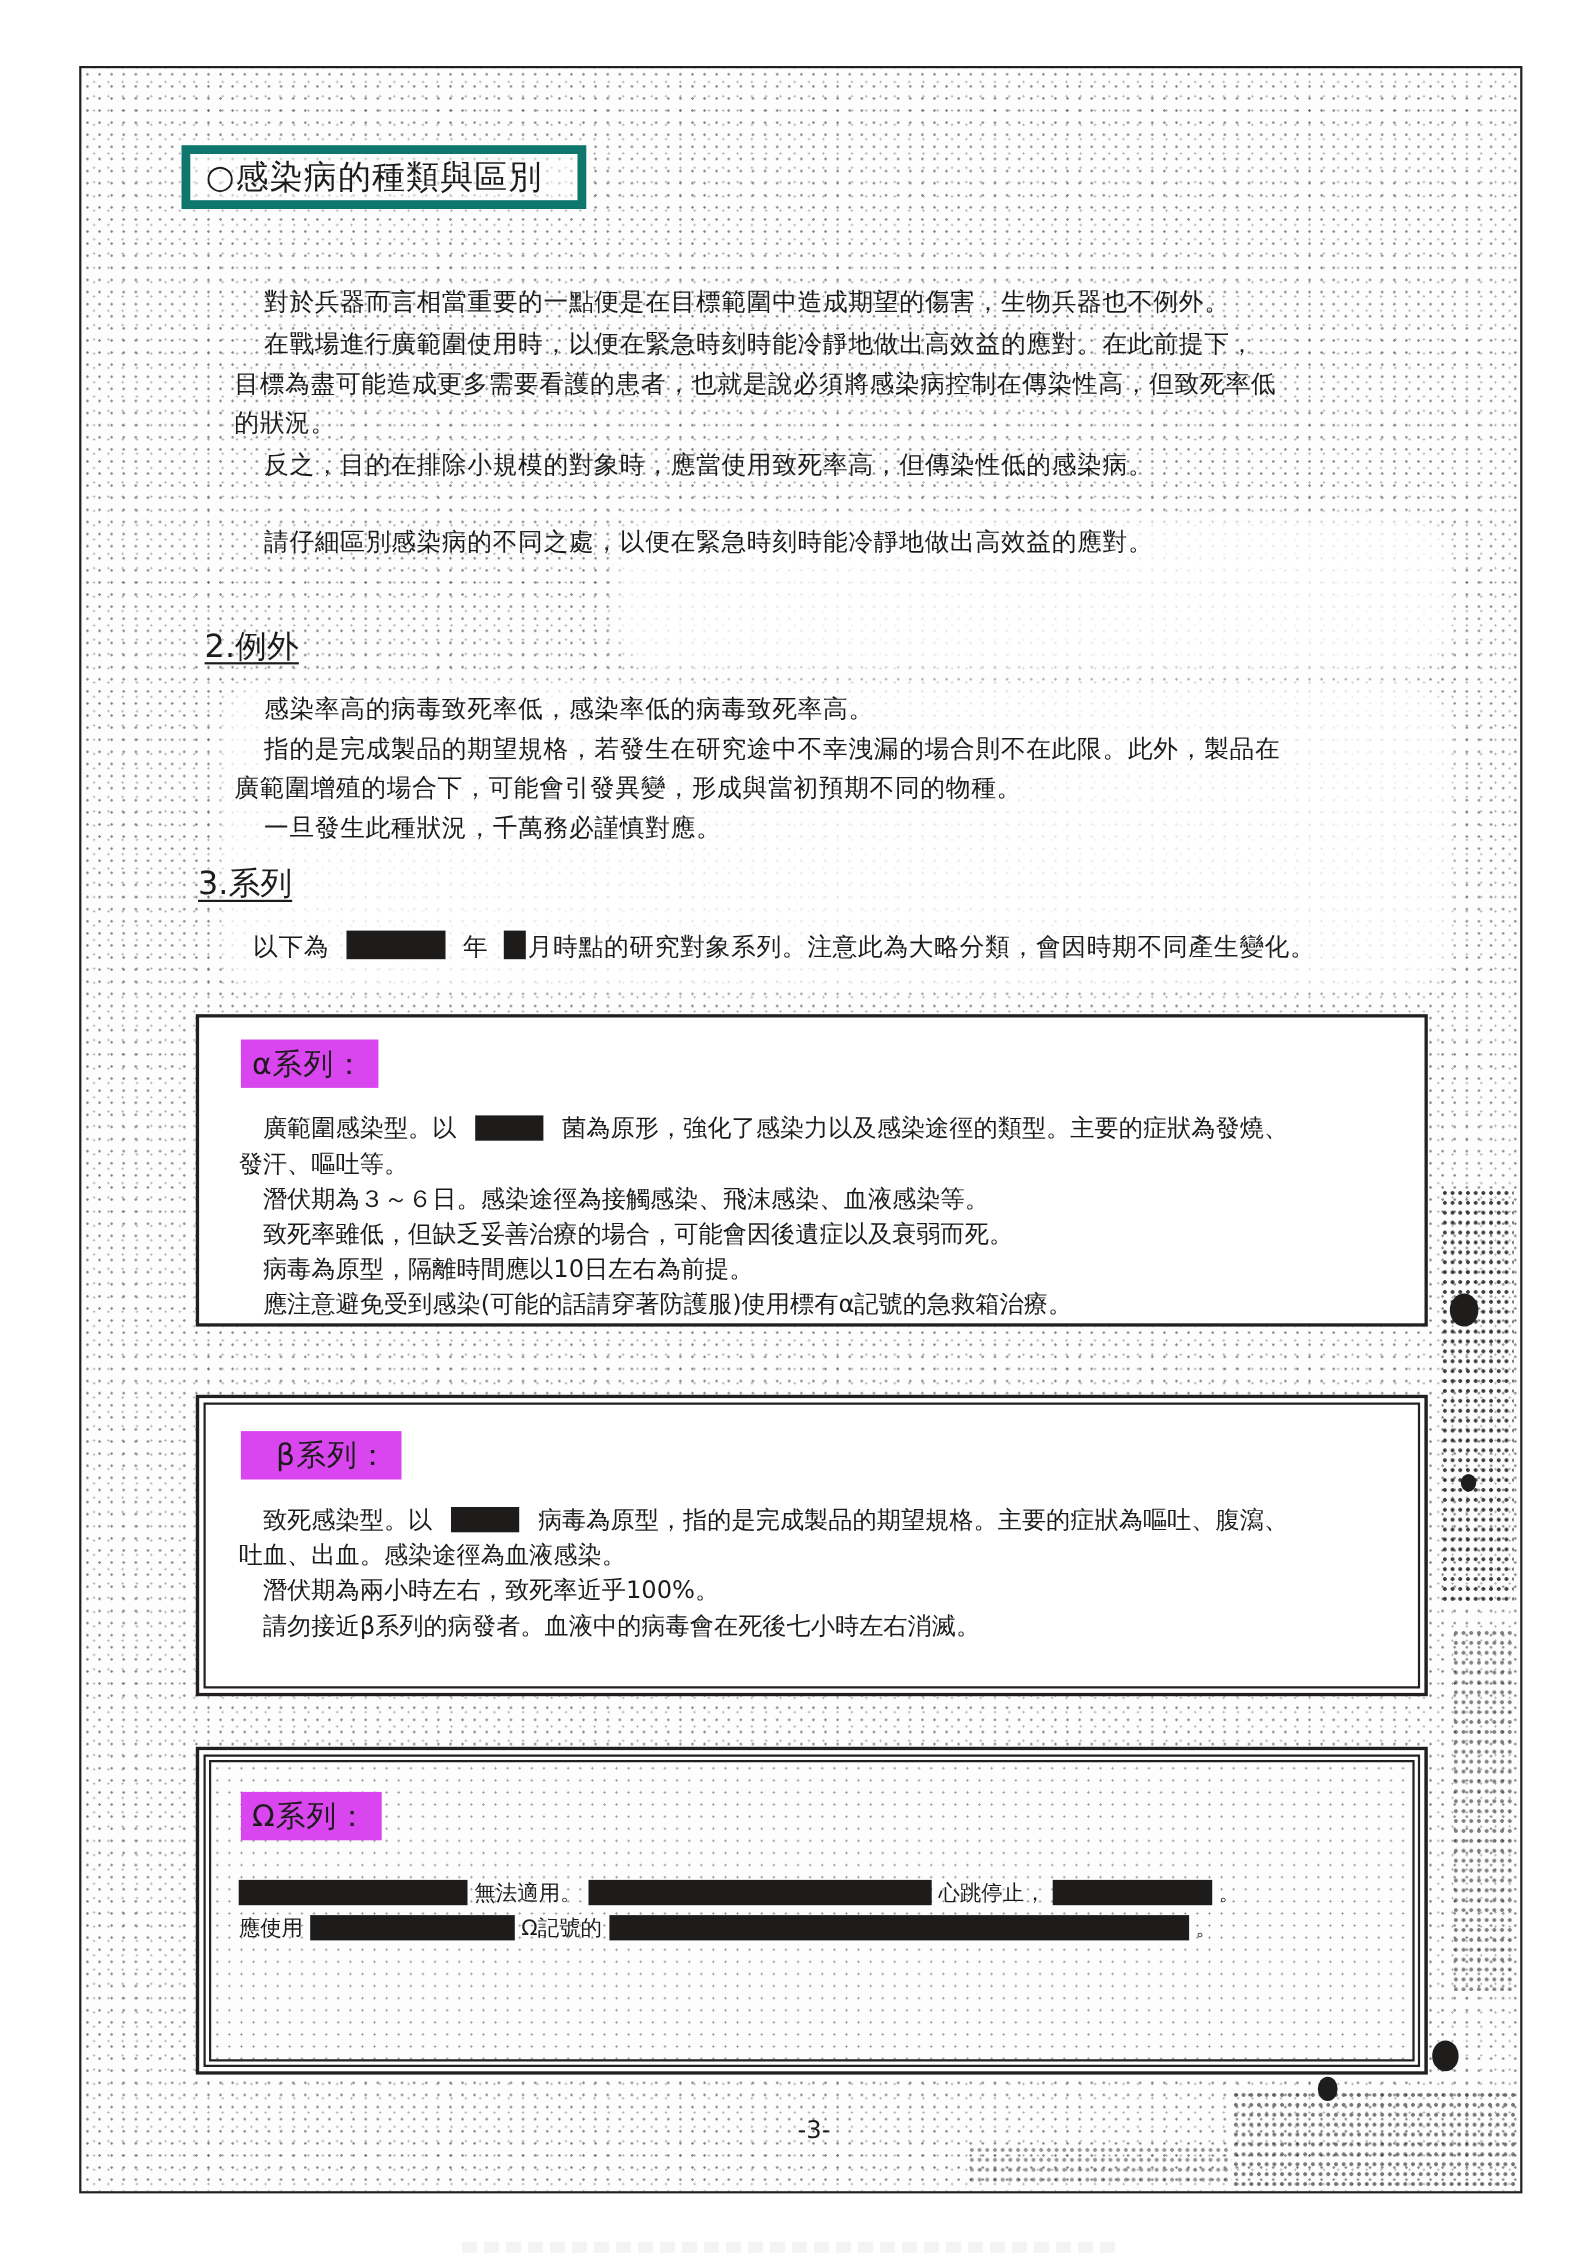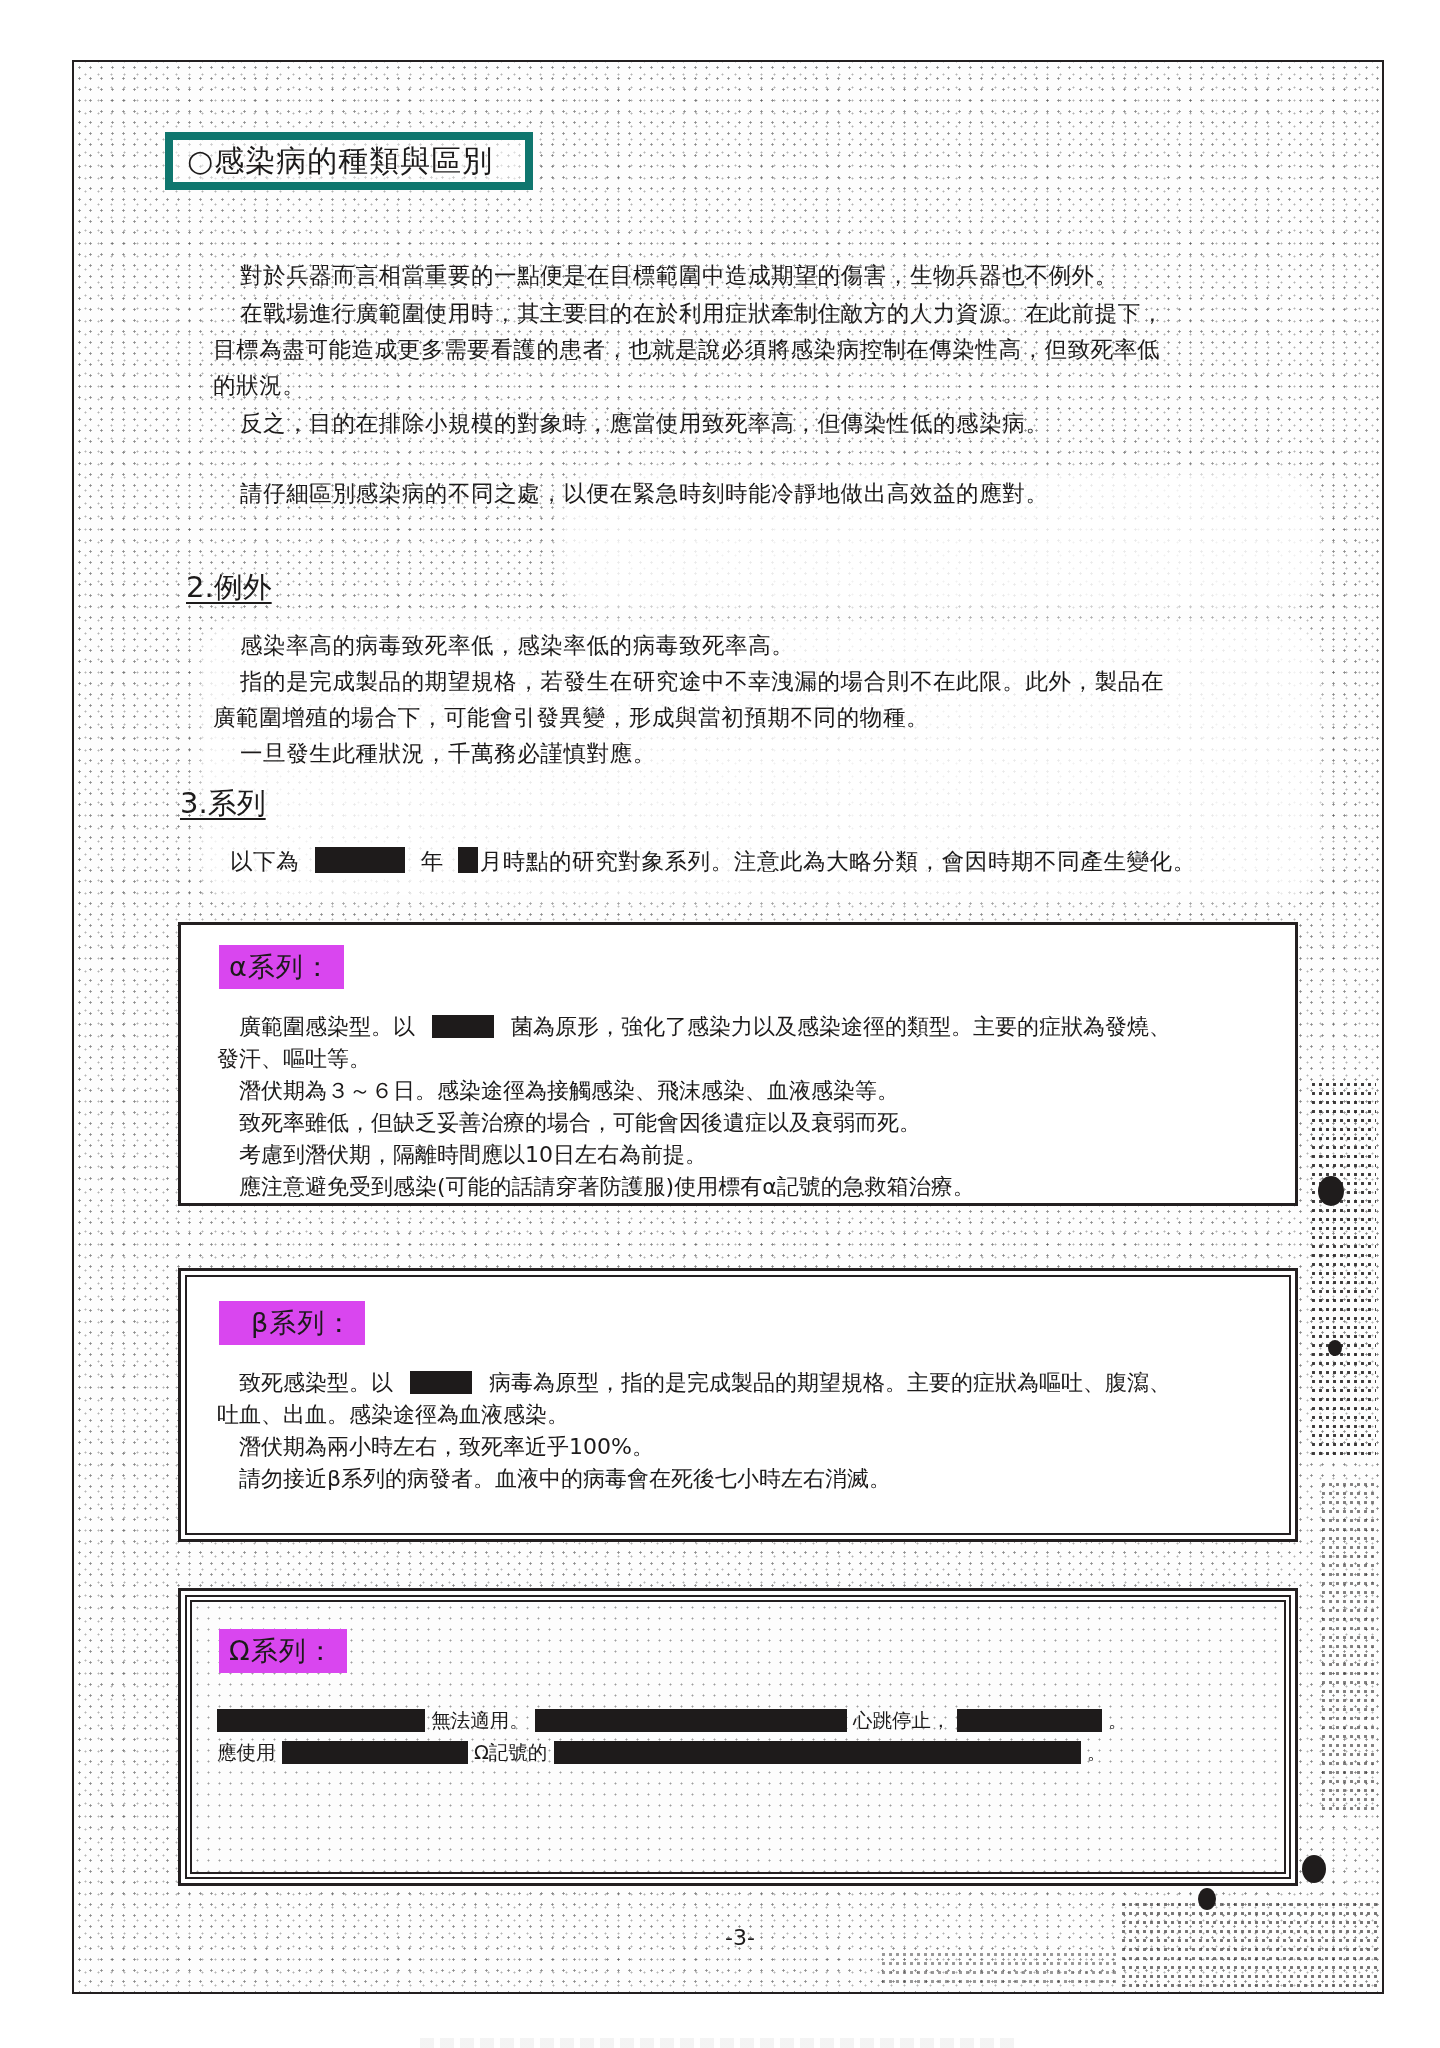--- a/index.html
+++ b/index.html
@@ -82,21 +82,21 @@
 <div class="page"></div>
 
 <div class="clear-zone" style="left:560px;top:470px;width:760px;height:140px;"></div>
 <div class="clear-zone" style="left:200px;top:620px;width:1120px;height:280px;"></div>
 
 <div class="abs title-box">
   <span>○感染病的種類與區別</span>
 </div>
 
 <div class="abs para" style="left:240px;top:256px;">對於兵器而言相當重要的一點便是在目標範圍中造成期望的傷害，生物兵器也不例外。</div>
-<div class="abs para" style="left:240px;top:294px;">在戰場進行廣範圍使用時，其主要目的在於利用症狀牽制住敵方的人力資源。在此前提下，</div>
+<div class="abs para" style="left:240px;top:294px;">在戰場進行廣範圍使用時，以便在緊急時刻時能冷靜地做出高效益的應對。在此前提下，</div>
 <div class="abs para" style="left:213px;top:330px;">目標為盡可能造成更多需要看護的患者，也就是說必須將感染病控制在傳染性高，但致死率低</div>
 <div class="abs para" style="left:213px;top:366px;">的狀況。</div>
 <div class="abs para" style="left:240px;top:404px;text-align:center;">反之，目的在排除小規模的對象時，應當使用致死率高，但傳染性低的感染病。</div>
 <div class="abs para" style="left:240px;top:474px;">請仔細區別感染病的不同之處，以便在緊急時刻時能冷靜地做出高效益的應對。</div>
 
 <div class="abs heading" style="left:186px;top:568px;">2.例外</div>
 <div class="abs para" style="left:240px;top:626px;">感染率高的病毒致死率低，感染率低的病毒致死率高。</div>
 <div class="abs para" style="left:240px;top:662px;">指的是完成製品的期望規格，若發生在研究途中不幸洩漏的場合則不在此限。此外，製品在</div>
 <div class="abs para" style="left:213px;top:698px;">廣範圍增殖的場合下，可能會引發異變，形成與當初預期不同的物種。</div>
 <div class="abs para" style="left:240px;top:734px;">一旦發生此種狀況，千萬務必謹慎對應。</div>
@@ -109,21 +109,21 @@
   <span class="redact" style="width:20px;height:26px;margin:0 2px 0 6px;"></span><span>月時點的研究對象系列。注意此為大略分類，會因時期不同產生變化。</span>
 </div>
 
 <div class="box box-alpha">
   <div class="chip" style="top:20px;">α系列：</div>
   <div class="box-text" style="top:86px;">
     <div class="ind"><span>廣範圍感染型。以</span> <span class="redact" style="width:62px;height:23px;margin:0 10px;"></span> <span>菌為原形，強化了感染力以及感染途徑的類型。主要的症狀為發燒、</span></div>
     <div>發汗、嘔吐等。</div>
     <div class="ind">潛伏期為３～６日。感染途徑為接觸感染、飛沫感染、血液感染等。</div>
     <div class="ind">致死率雖低，但缺乏妥善治療的場合，可能會因後遺症以及衰弱而死。</div>
-    <div class="ind">考慮到潛伏期，隔離時間應以10日左右為前提。</div>
+    <div class="ind">病毒為原型，隔離時間應以10日左右為前提。</div>
     <div class="ind">應注意避免受到感染(可能的話請穿著防護服)使用標有α記號的急救箱治療。</div>
   </div>
 </div>
 
 <div class="box box-beta">
   <div class="chip" style="top:30px;padding-left:32px;">β系列：</div>
   <div class="box-text" style="top:96px;">
     <div class="ind"><span>致死感染型。以</span> <span class="redact" style="width:62px;height:23px;margin:0 10px;"></span> <span>病毒為原型，指的是完成製品的期望規格。主要的症狀為嘔吐、腹瀉、</span></div>
     <div>吐血、出血。感染途徑為血液感染。</div>
     <div class="ind">潛伏期為兩小時左右，致死率近乎100%。</div>

